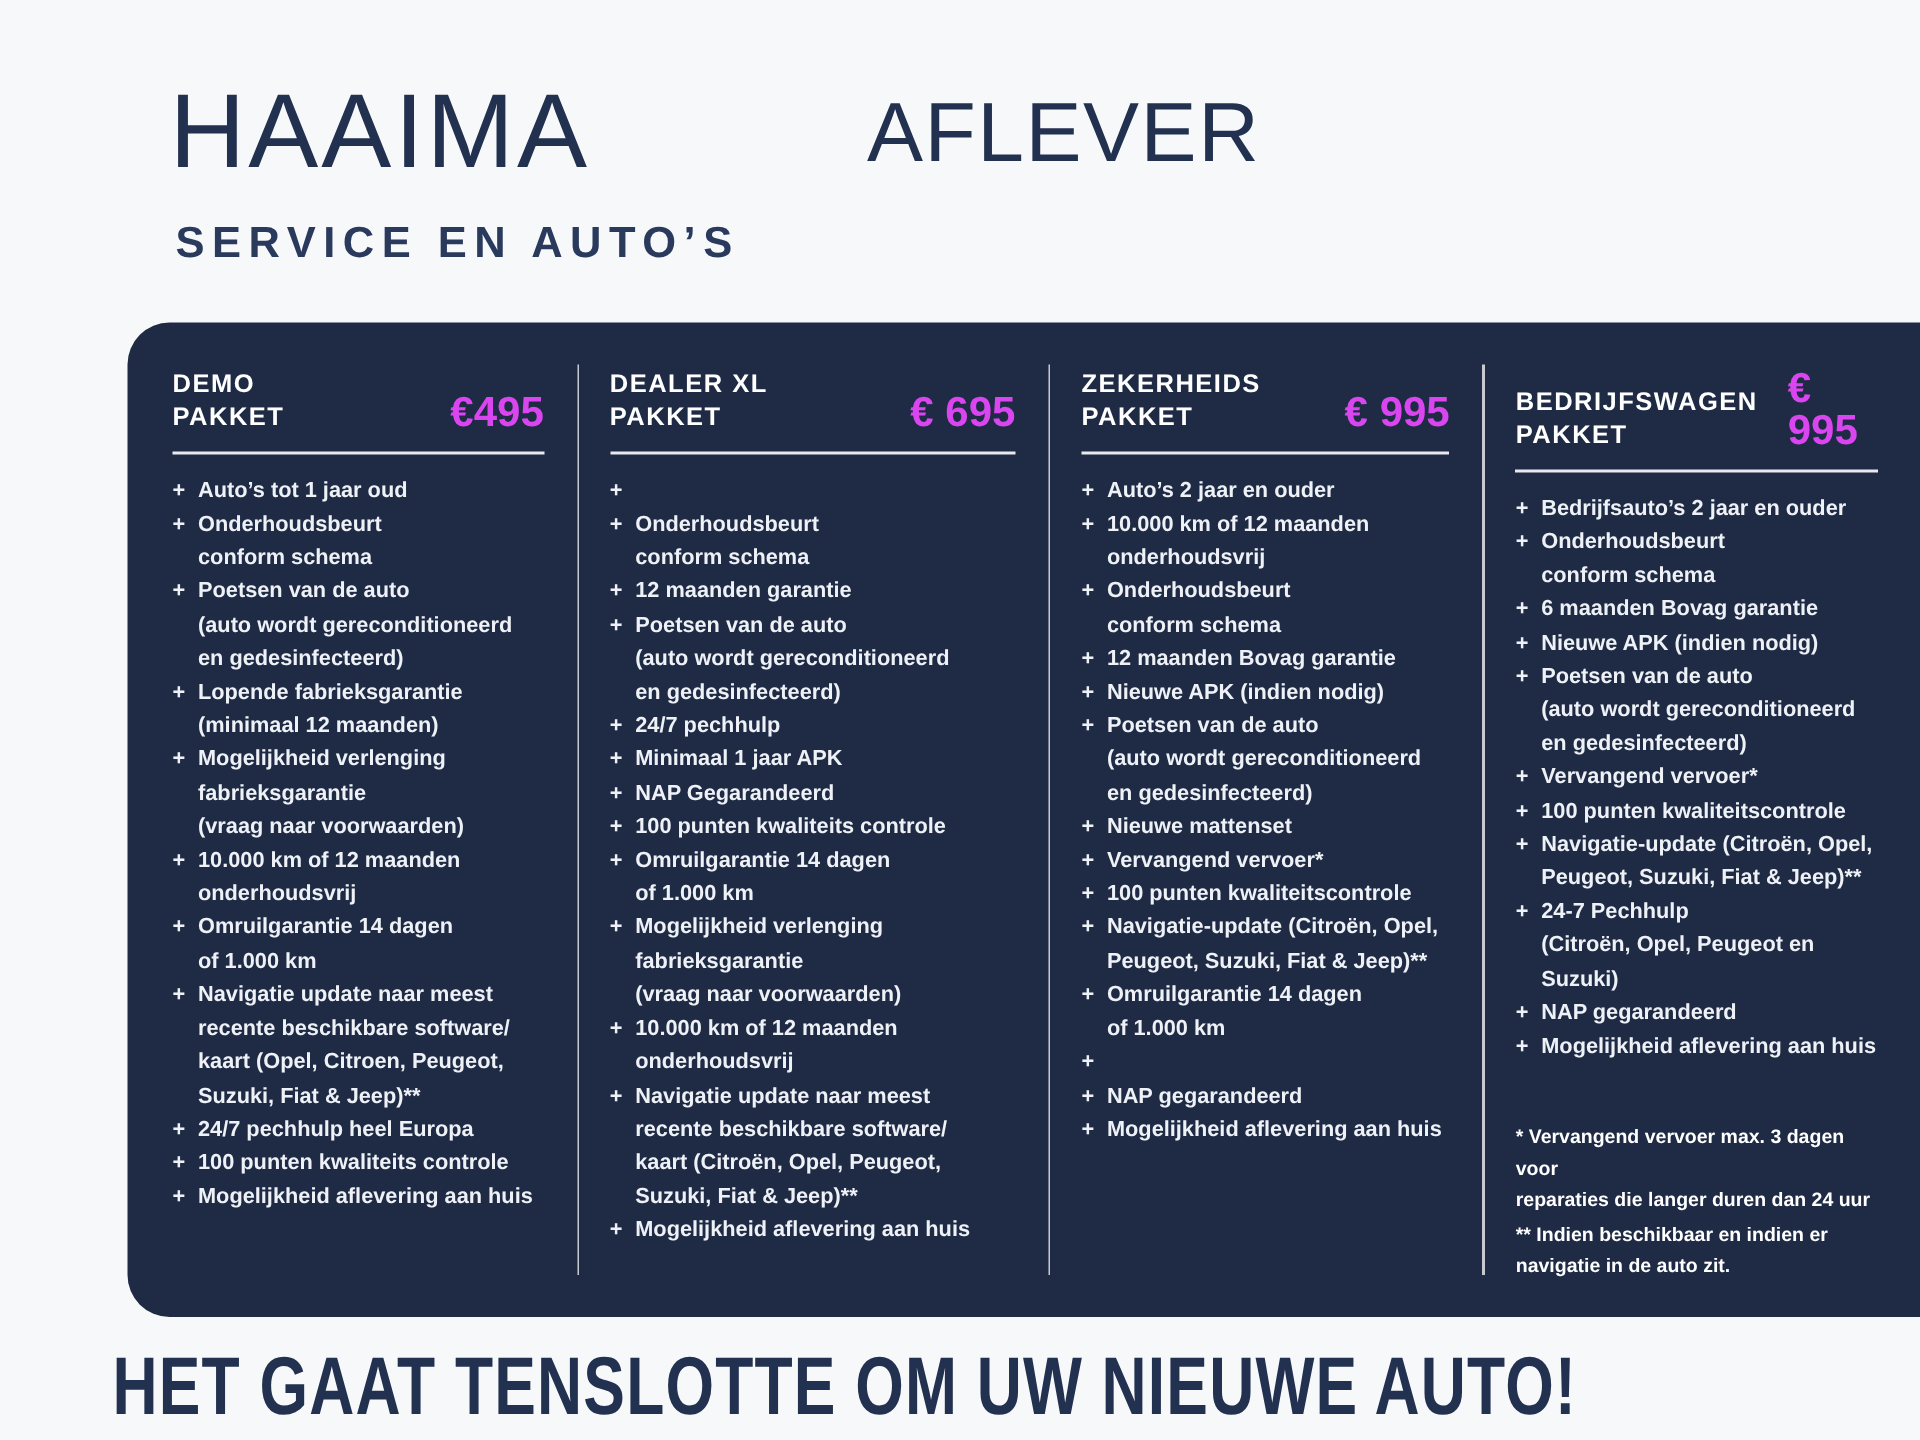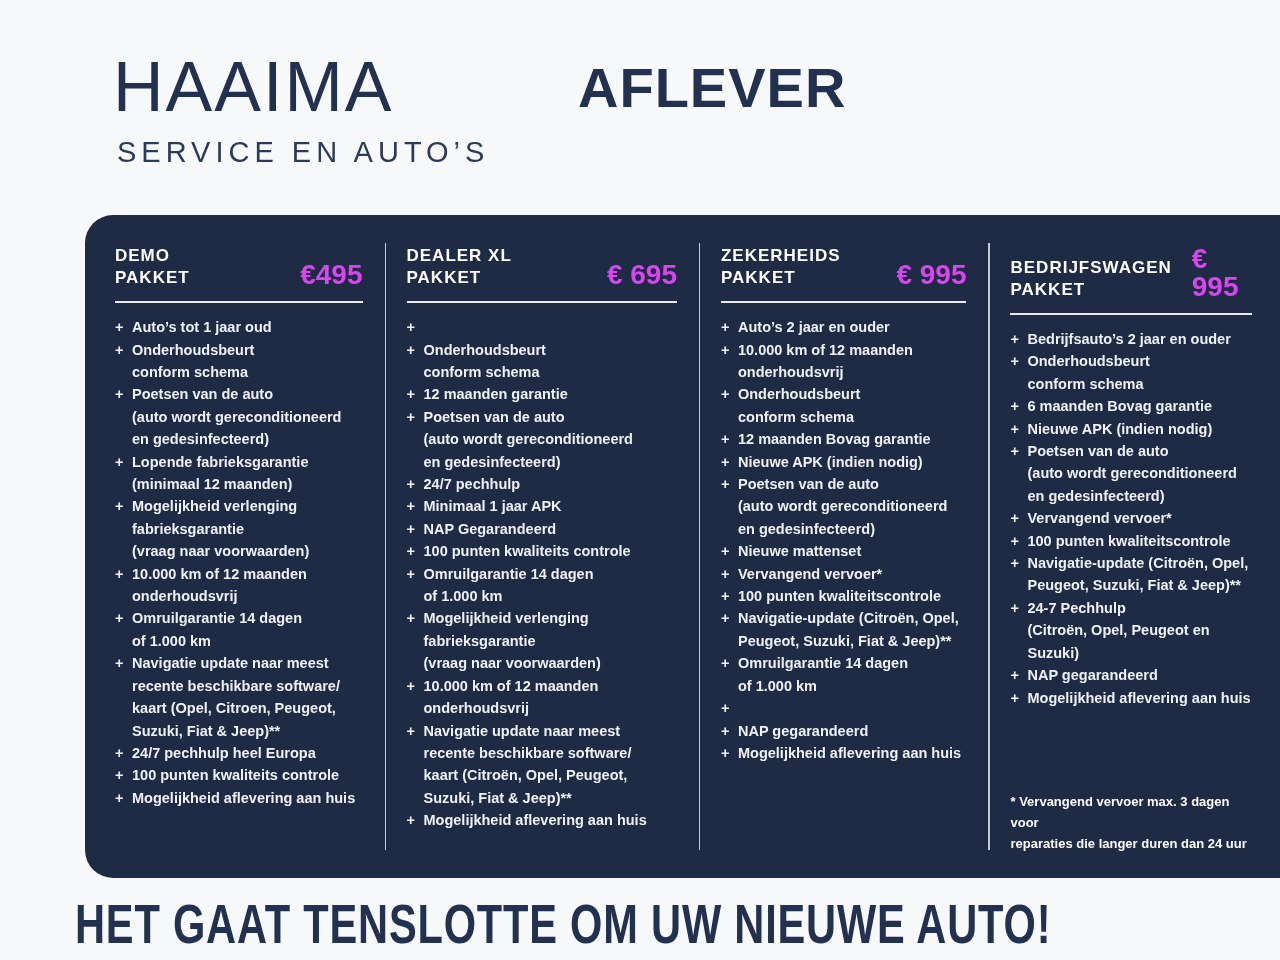--- a/index.html
+++ b/index.html
@@ -11,26 +11,26 @@
     position:relative;
   }
 
   
   .logo { position:absolute; left:113px; top:52px; }
   .logo-name {
     font-size:70px; font-weight:400; letter-spacing:2px;
     color:#233150; line-height:1;
   }
   .logo-tagline {
-    font-size:29px; font-weight:400; letter-spacing:5px;
-    color:#2a3a5c; margin-top:14px; margin-left:4px;
+    font-size:29px; font-weight:700; letter-spacing:5px;
+    color:#2a3a5c; margin-top:24px; margin-left:4px;
   }
   .page-title {
     position:absolute; left:578px; top:58px;
-    font-size:56px; font-weight:700; letter-spacing:1px;
+    font-size:56px; font-weight:400; letter-spacing:1px;
     color:#233150; line-height:1.08;
   }
 
   
   .panel {
     position:absolute; left:85px; right:0; top:215px; height:663px;
     background:#1f2b45;
     border-radius:28px 0 0 28px;
     display:flex;
   }
@@ -352,18 +352,20 @@
           <span class="ftext">NAP gegarandeerd</span>
         </li>
         <li class="feature">
           <span class="plus">+</span>
           <span class="ftext">Mogelijkheid aflevering aan huis</span>
         </li>
       </ul>
     <div class="footnotes">
         <p class="footnote">* Vervangend vervoer max. 3 dagen voor
 reparaties die langer duren dan 24 uur</p>
+        <p class="footnote">** Indien beschikbaar en indien er
+navigatie in de auto zit.</p>
       </div>
   </div>
 
 </div>
 
 <div class="footer-line">HET GAAT TENSLOTTE OM UW NIEUWE AUTO!</div>
 
 </body></html>

